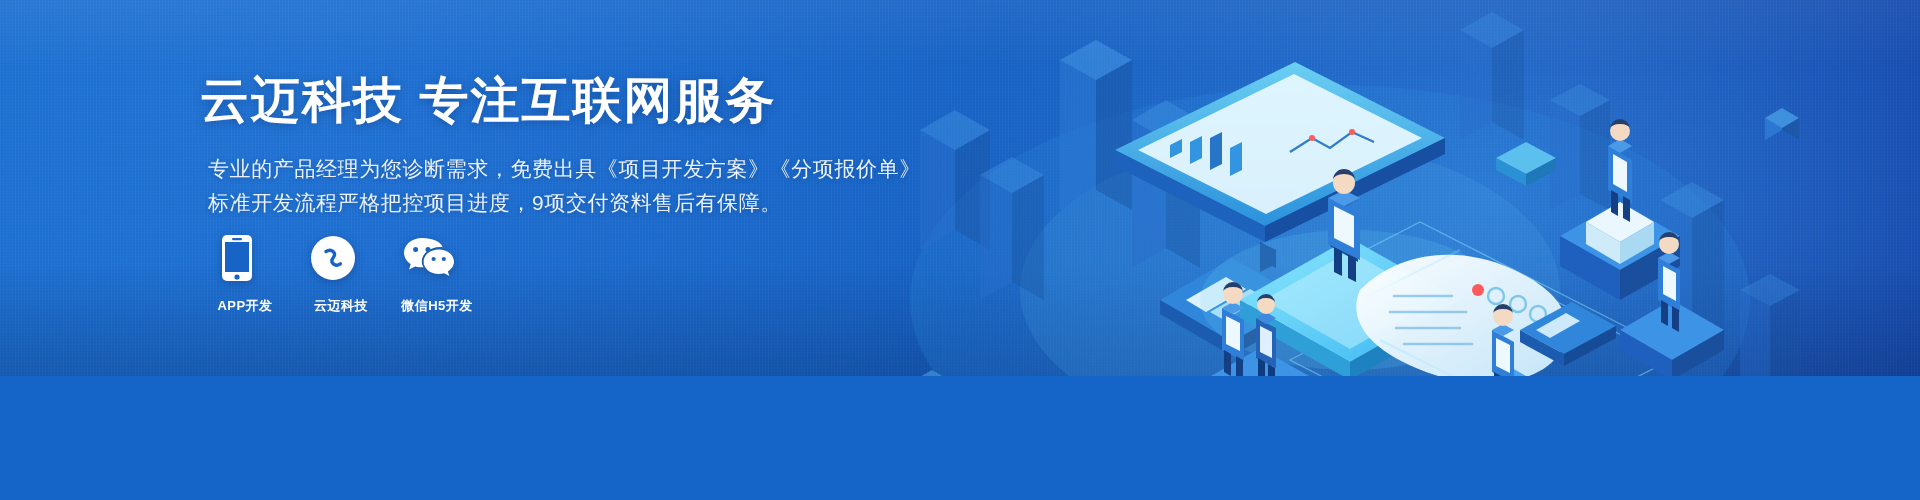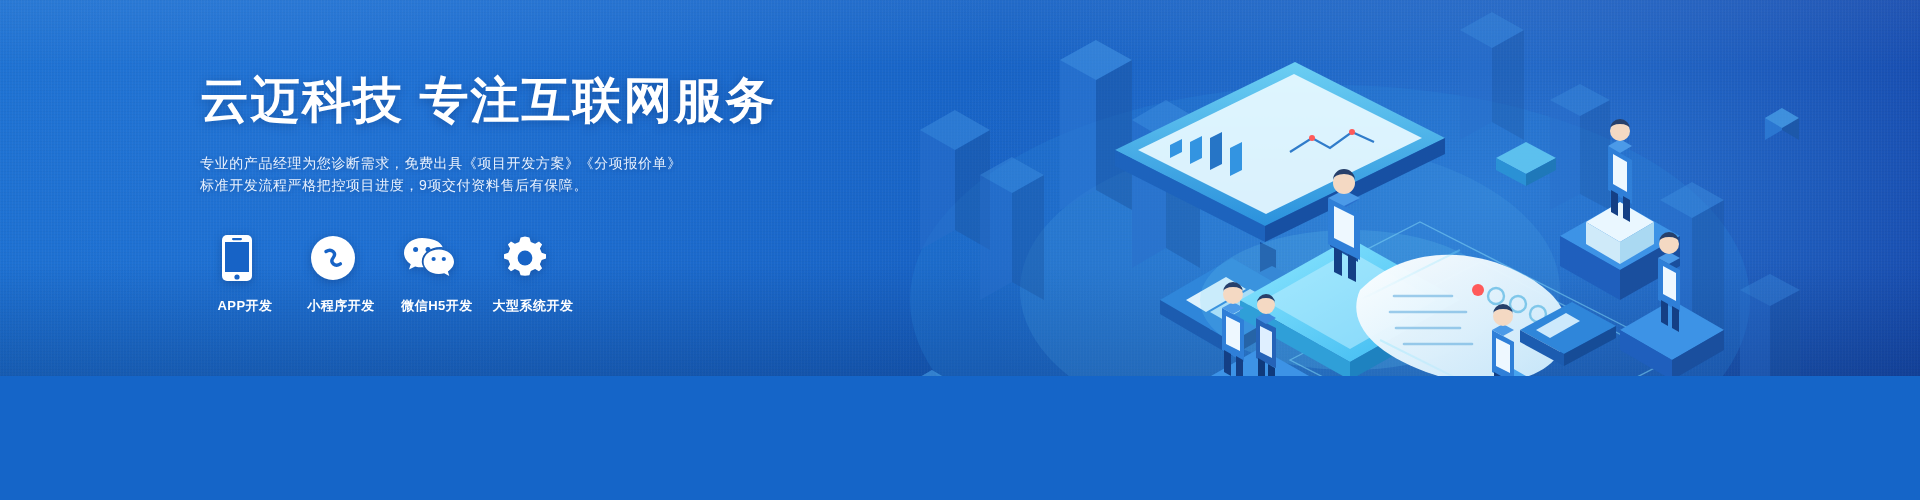--- a/index.html
+++ b/index.html
@@ -39,23 +39,24 @@
   .copy{
     position:absolute; left:200px; top:72px; width:760px; z-index:6;
   }
   .headline{
     font-size:49px; line-height:1.18; font-weight:700; color:#ffffff;
     letter-spacing:2px; white-space:nowrap;
     text-shadow:0 2px 10px rgba(5,35,90,.35);
   }
   .sub{
     margin-top:22px;
-    font-size:14px; line-height:1.62; color:#e9f2ff;
+    font-size:21px; line-height:1.62; color:#e9f2ff;
     letter-spacing:.6px; font-weight:400;
     text-shadow:0 1px 5px rgba(5,35,90,.30);
+    margin-left:8px;
   }
   .sub p{white-space:nowrap;}
 
   
   .services{
     position:absolute; left:200px; top:232px; z-index:6;
     display:flex; align-items:flex-start;
   }
   .svc{
     width:74px; text-align:center; margin-right:22px;
@@ -376,21 +377,21 @@
       <div class="svc-lbl">APP开发</div>
     </div>
 
     <div class="svc">
       <div class="svc-ico">
         <svg width="46" height="46" viewBox="0 0 46 46">
           <circle cx="23" cy="23" r="22" fill="#ffffff"></circle>
           <path d="M16 16.5 c5.5 -3.5 11 1.5 7.2 6.2 c-3.8 4.7 1.7 9.7 7.2 6.2" fill="none" stroke="#1763c6" stroke-width="3.4" stroke-linecap="round"></path>
         </svg>
       </div>
-      <div class="svc-lbl">小程序开发</div>
+      <div class="svc-lbl">云迈科技</div>
     </div>
 
     <div class="svc">
       <div class="svc-ico">
         <svg width="52" height="44" viewBox="0 0 52 44">
           <path d="M19 2 C9 2 1 8.6 1 16.8 c0 4.6 2.6 8.7 6.7 11.4 l-1.7 5.4 l6.1 -3.2
                    c2.1 .6 4.3 .9 6.6 .9 c.6 0 1.2 0 1.8 -.06 C19.3 29.3 18.8 27.5 18.8 25.6
                    C18.8 17.4 27 11 37 11 c.9 0 1.8 .05 2.7 .16 C37.9 5.7 29.3 2 19 2 Z" fill="#ffffff"></path>
           <circle cx="12.6" cy="13.4" r="2.5" fill="#1763c6"></circle>
           <circle cx="25" cy="13.4" r="2.5" fill="#1763c6"></circle>
@@ -398,28 +399,15 @@
                    c0 6.8 6.8 12.2 15.2 12.2 c1.9 0 3.7 -.3 5.4 -.8 l5.1 2.7 l-1.4 -4.5
                    C48.4 33.1 51 29.7 51 25.8 Z" fill="#ffffff"></path>
           <circle cx="30.6" cy="23" r="2.1" fill="#1763c6"></circle>
           <circle cx="40.8" cy="23" r="2.1" fill="#1763c6"></circle>
         </svg>
       </div>
       <div class="svc-lbl">微信H5开发</div>
     </div>
 
 
-    <div class="svc">
-      <div class="svc-ico">
-        <svg width="46" height="46" viewBox="0 0 46 46">
-          <path d="M23 1.5 l4.4 1.1 l1.4 4.3 l4.3 1.8 l3.9 -2.2 l3.1 3.1 l-2.2 3.9 l1.8 4.3
-                   l4.3 1.4 l0 4.4 l-4.3 1.4 l-1.8 4.3 l2.2 3.9 l-3.1 3.1 l-3.9 -2.2 l-4.3 1.8
-                   l-1.4 4.3 l-4.4 0.6 l-4.4 -0.6 l-1.4 -4.3 l-4.3 -1.8 l-3.9 2.2 l-3.1 -3.1
-                   l2.2 -3.9 l-1.8 -4.3 l-4.3 -1.4 l0 -4.4 l4.3 -1.4 l1.8 -4.3 l-2.2 -3.9
-                   l3.1 -3.1 l3.9 2.2 l4.3 -1.8 l1.4 -4.3 Z" fill="#ffffff"></path>
-          <circle cx="23" cy="23" r="7.4" fill="#1763c6"></circle>
-        </svg>
-      </div>
-      <div class="svc-lbl">大型系统开发</div>
-    </div>
 
   </div>
 </div>
 
 </body></html>

